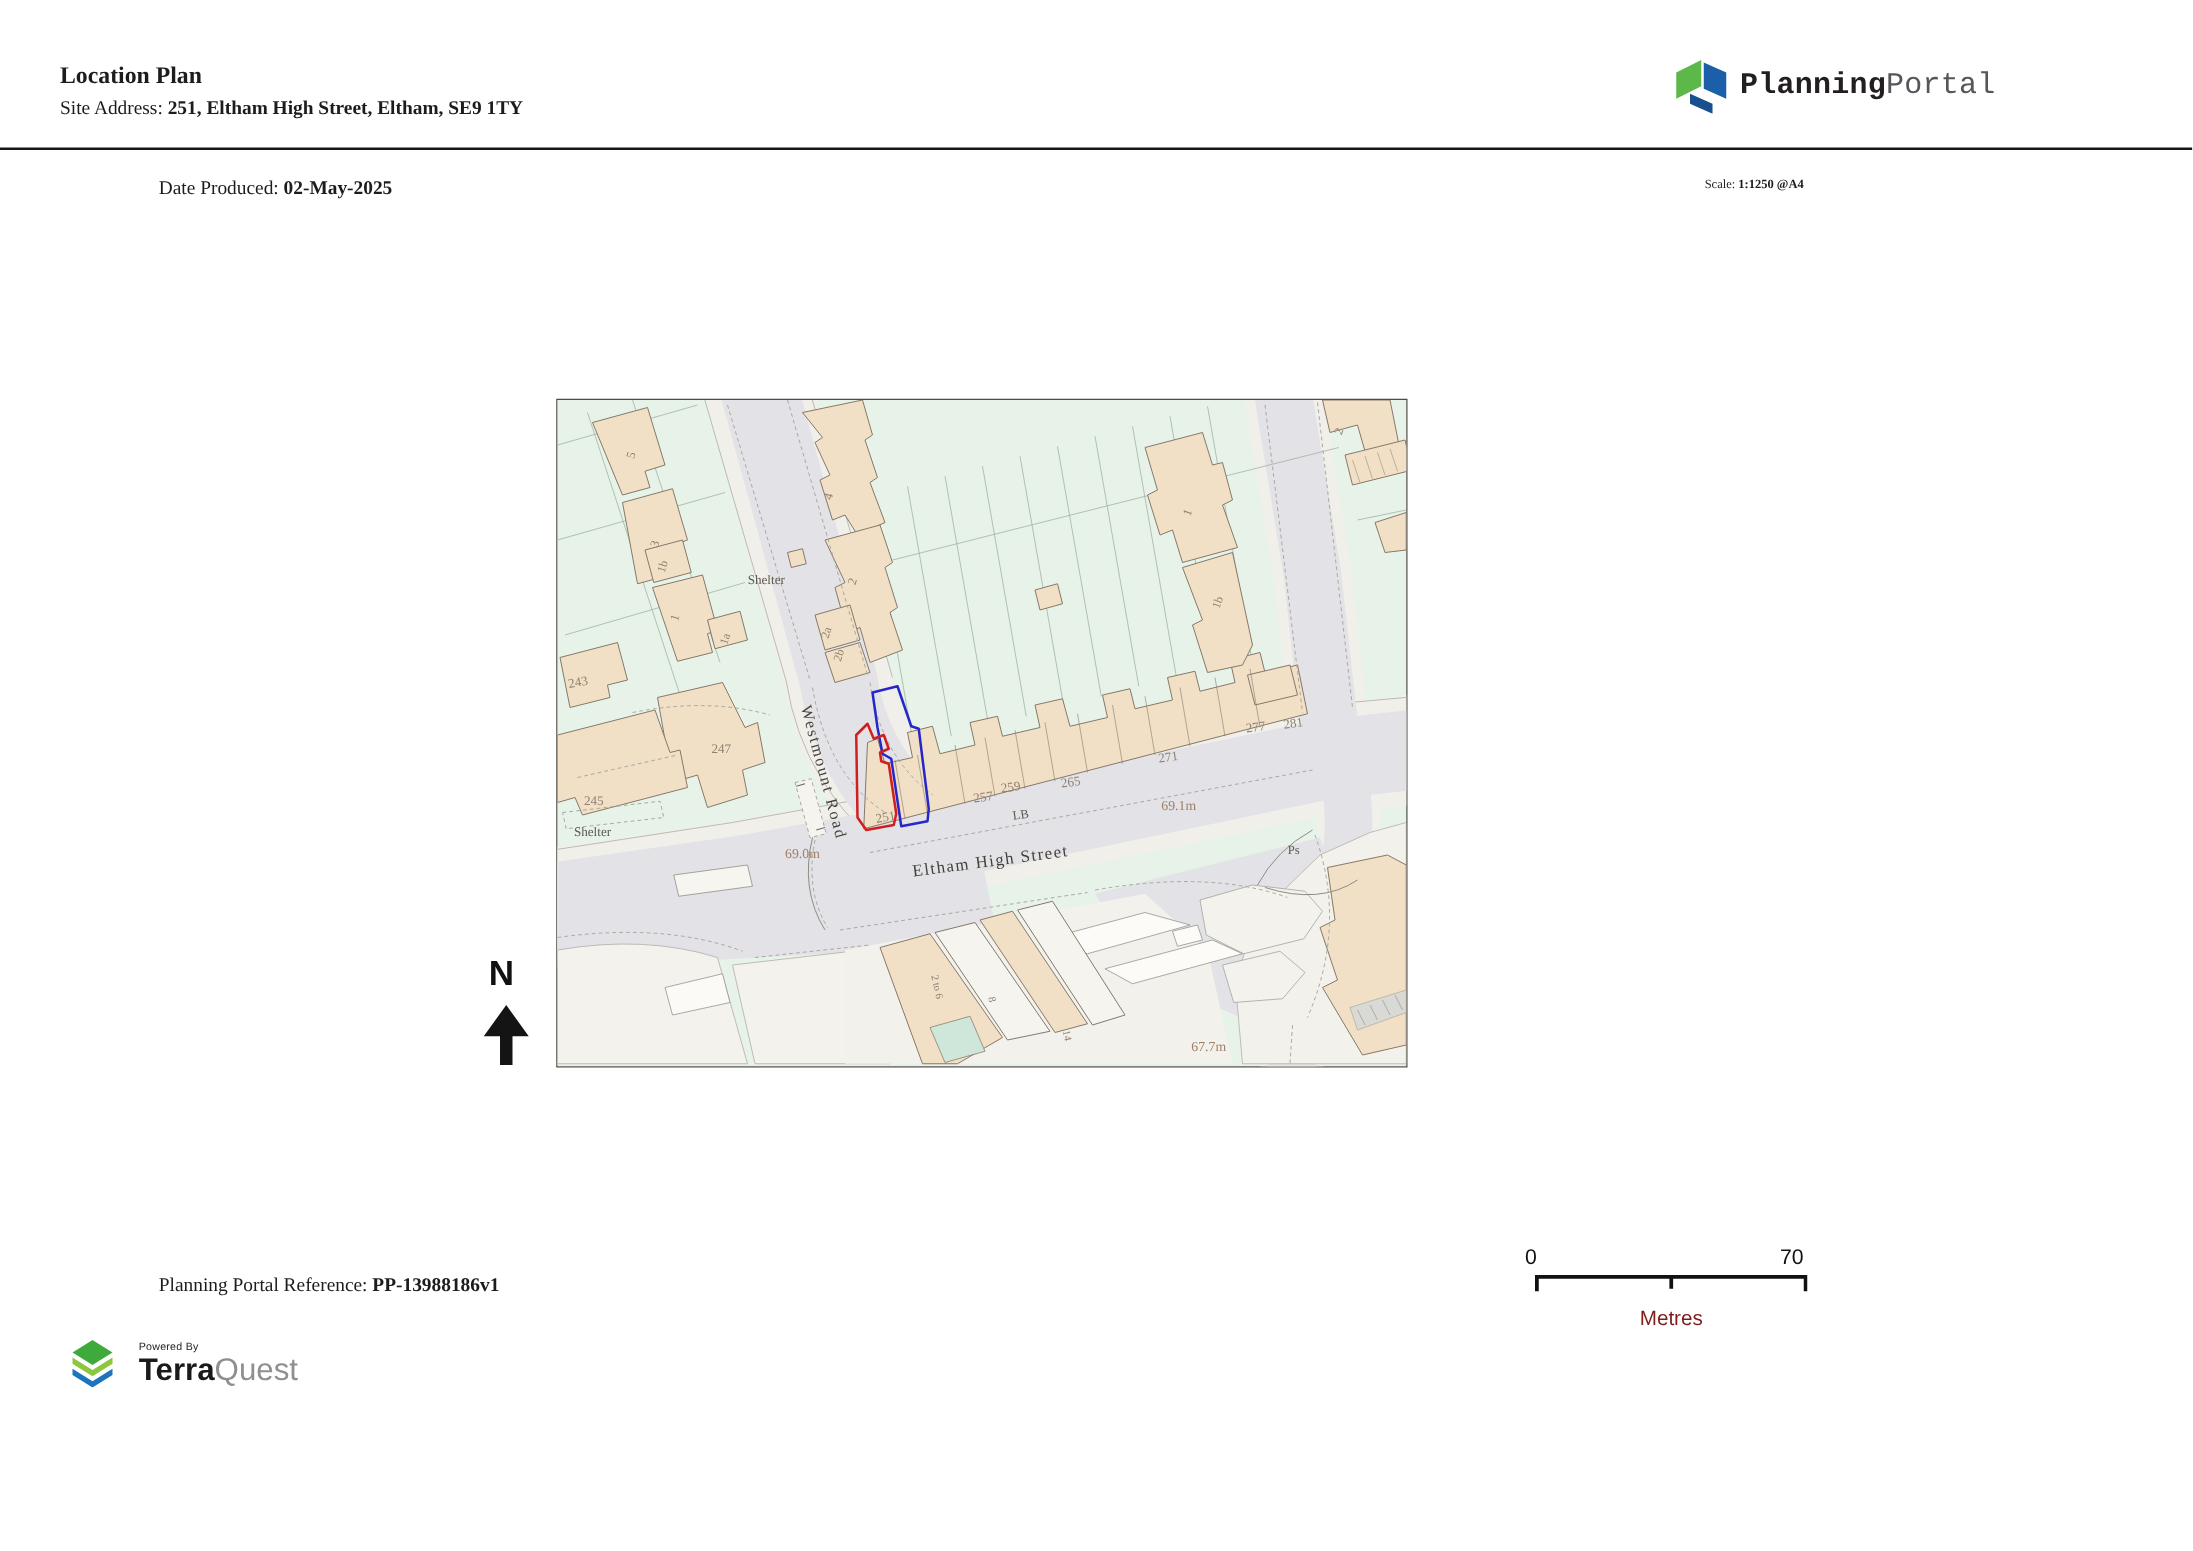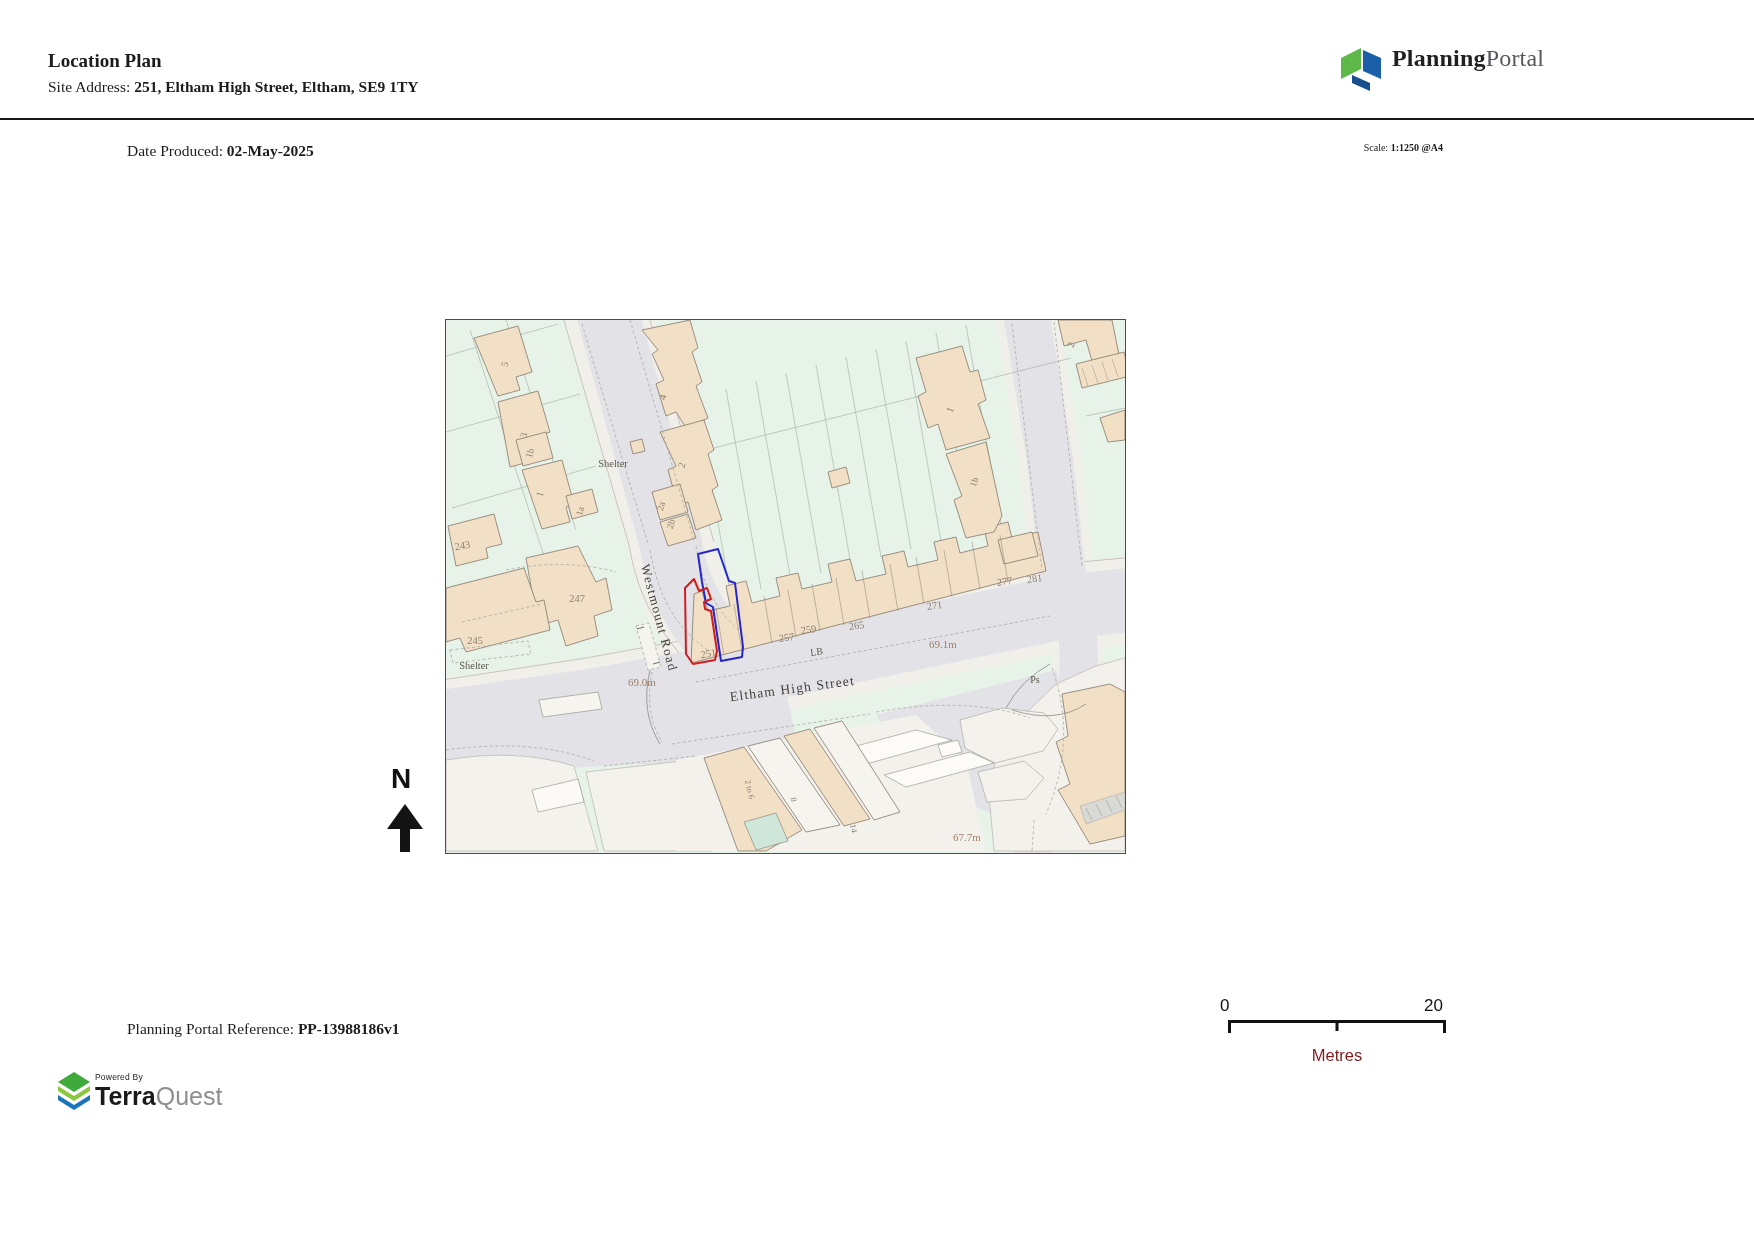--- a/index.html
+++ b/index.html
@@ -5,33 +5,33 @@
   html,body{margin:0;padding:0;background:#ffffff;}
   .page{position:relative;width:1754px;height:1241px;background:#ffffff;overflow:hidden;
         font-family:"Liberation Serif",serif;color:#1c1c1c;margin-top:32px;}
   .abs{position:absolute;}
   .title{left:48px;top:18px;font-size:19px;font-weight:bold;}
   .siteaddr{left:48px;top:46px;font-size:15.5px;text-align:center;}
   .siteaddr b{font-weight:bold;}
   .toprule{left:0;top:86px;width:1754px;border-top:2px solid #161616;height:0;}
   .dateline{left:127px;top:110px;font-size:15.5px;}
   .scaleline{top:110px;right:311px;font-size:10px;}
-  .pp-logo{left:1338px;top:13px;display:flex;align-items:flex-start;gap:8px;font-family:Liberation Serif, serif;}
+  .pp-logo{left:1338px;top:13px;display:flex;align-items:center;gap:8px;font-family:Liberation Mono, monospace;}
   .pp-word{font-size:24px;color:#231f20;letter-spacing:.2px;}
   .pp-word .b{font-weight:bold;}
   .pp-word .l{font-weight:normal;color:#55575b;}
   .mapwrap{left:445px;top:287px;width:679px;height:533px;border:1px solid #4e4a44;box-sizing:content-box;}
   .north-n{left:391px;top:731px;font-family:"Liberation Sans",sans-serif;font-weight:bold;font-size:28px;color:#111;}
   .sb-num{font-family:"Liberation Sans",sans-serif;font-size:17px;color:#111;}
   .sb-zero{left:1220px;top:964px;}
   .sb-fifty{left:1424px;top:964px;}
   .sb-metres{left:1295px;top:1014px;width:84px;text-align:center;font-family:"Liberation Sans",sans-serif;font-size:16.5px;color:#7f1d1d;}
   .refline{left:127px;top:988px;font-size:15.5px;}
   .copyright{left:445px;top:1062px;width:679px;text-align:center;font-size:12px;color:#3c3c3c;}
-  .tq{left:57px;top:1040px;display:flex;align-items:center;gap:4px;font-family:"Liberation Sans",sans-serif;}
+  .tq{left:57px;top:1040px;display:flex;align-items:center;gap:20px;font-family:"Liberation Sans",sans-serif;}
   .tq-text{display:flex;flex-direction:column;line-height:1;}
   .tq-powered{font-size:8.5px;color:#222;letter-spacing:.2px;margin-bottom:2px;}
   .tq-brand{font-size:25px;color:#1a1a1a;}
   .tq-brand .b{font-weight:bold;}
   .tq-brand .l{color:#8d8f92;font-weight:normal;}
   b{font-weight:bold;}
 </style>
 </head>
 <body>
 
@@ -256,21 +256,21 @@
         </g>
     </svg>
   </div>
 
   <div class="abs north-n">N</div>
   <svg class="abs" style="left:385px;top:770px;" width="40" height="52" viewBox="0 0 40 52">
     <path d="M20,2 L38,27 L25,27 L25,50 L15,50 L15,27 L2,27 Z" fill="#141414"></path>
   </svg>
 
   <div class="abs sb-num sb-zero">0</div>
-  <div class="abs sb-num sb-fifty">20</div>
+  <div class="abs sb-num sb-fifty">70</div>
   <svg class="abs" style="left:1228px;top:986px;" width="218" height="18" viewBox="0 0 218 18">
     <path d="M1.5,2 L1.5,15 M1.5,3.5 L216.5,3.5 M109,3.5 L109,13 M216.5,2 L216.5,15" stroke="#111" stroke-width="3" fill="none"></path>
   </svg>
   <div class="abs sb-metres">Metres</div>
 
   <div class="abs refline">
     <span>Planning Portal Reference: </span><b>PP-13988186v1</b>
   </div>
 
   <div class="abs tq">

